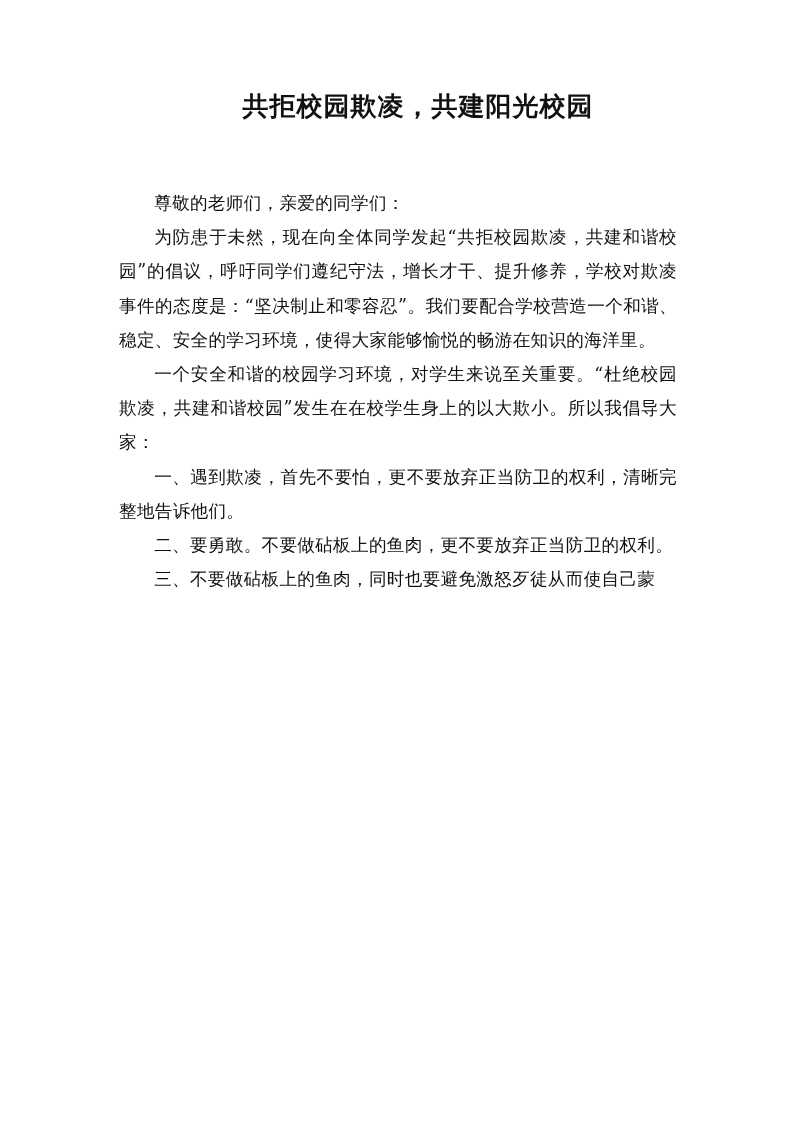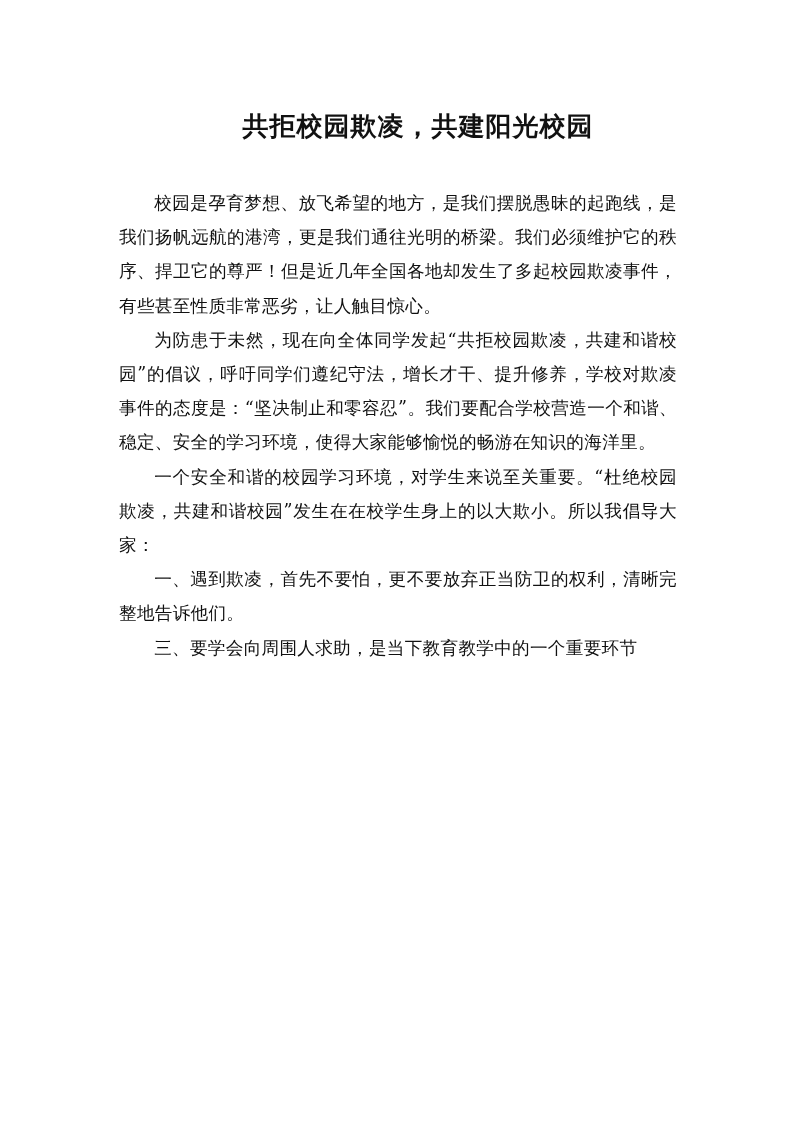--- a/index.html
+++ b/index.html
@@ -16,21 +16,21 @@
     color: #111111;
   }
   .page {
     position: absolute;
     left: 119px;
     top: 0;
     width: 558px;
   }
   .title {
     position: absolute;
-    top: 108px;
+    top: 88px;
     left: 0;
     width: 558px;
     text-align: center;
     font-family: "DejaVu Sans", "Liberation Sans", sans-serif;
     font-weight: bold;
     font-size: 26px;
     letter-spacing: 1px;
     line-height: 36px;
     margin: 0;
     padding-left: 40px;
@@ -53,19 +53,20 @@
     word-break: break-all;
   }
 </style>
 </head>
 <body>
 
 <div class="page">
   <h1 class="title">共拒校园欺凌，共建阳光校园</h1>
 
   <div class="body-text">
-    <p class="para">校园是孕育梦想、放飞希望的地方，是我们摆脱愚昧的起跑线，是我们扬帆远航的港湾，更是我们通往光明的桥梁。我们必须维护它的秩序、捍卫它的尊严！但是近几年全国各地却发生了多起校园欺凌事件，有些甚至性质非常恶劣，让人触目惊心。</p>
+    <p class="para">尊敬的老师们，亲爱的同学们：</p>
     <p class="para">为防患于未然，现在向全体同学发起“共拒校园欺凌，共建和谐校园”的倡议，呼吁同学们遵纪守法，增长才干、提升修养，学校对欺凌事件的态度是：“坚决制止和零容忍”。我们要配合学校营造一个和谐、稳定、安全的学习环境，使得大家能够愉悦的畅游在知识的海洋里。</p>
     <p class="para">一个安全和谐的校园学习环境，对学生来说至关重要。“杜绝校园欺凌，共建和谐校园”发生在在校学生身上的以大欺小。所以我倡导大家：</p>
     <p class="para">一、遇到欺凌，首先不要怕，更不要放弃正当防卫的权利，清晰完整地告诉他们。</p>
-    <p class="para">三、要学会向周围人求助，是当下教育教学中的一个重要环节</p>
+    <p class="para">二、要勇敢。不要做砧板上的鱼肉，更不要放弃正当防卫的权利。</p>
+    <p class="para">三、不要做砧板上的鱼肉，同时也要避免激怒歹徒从而使自己蒙</p>
   </div>
 </div>
 
 </body></html>

